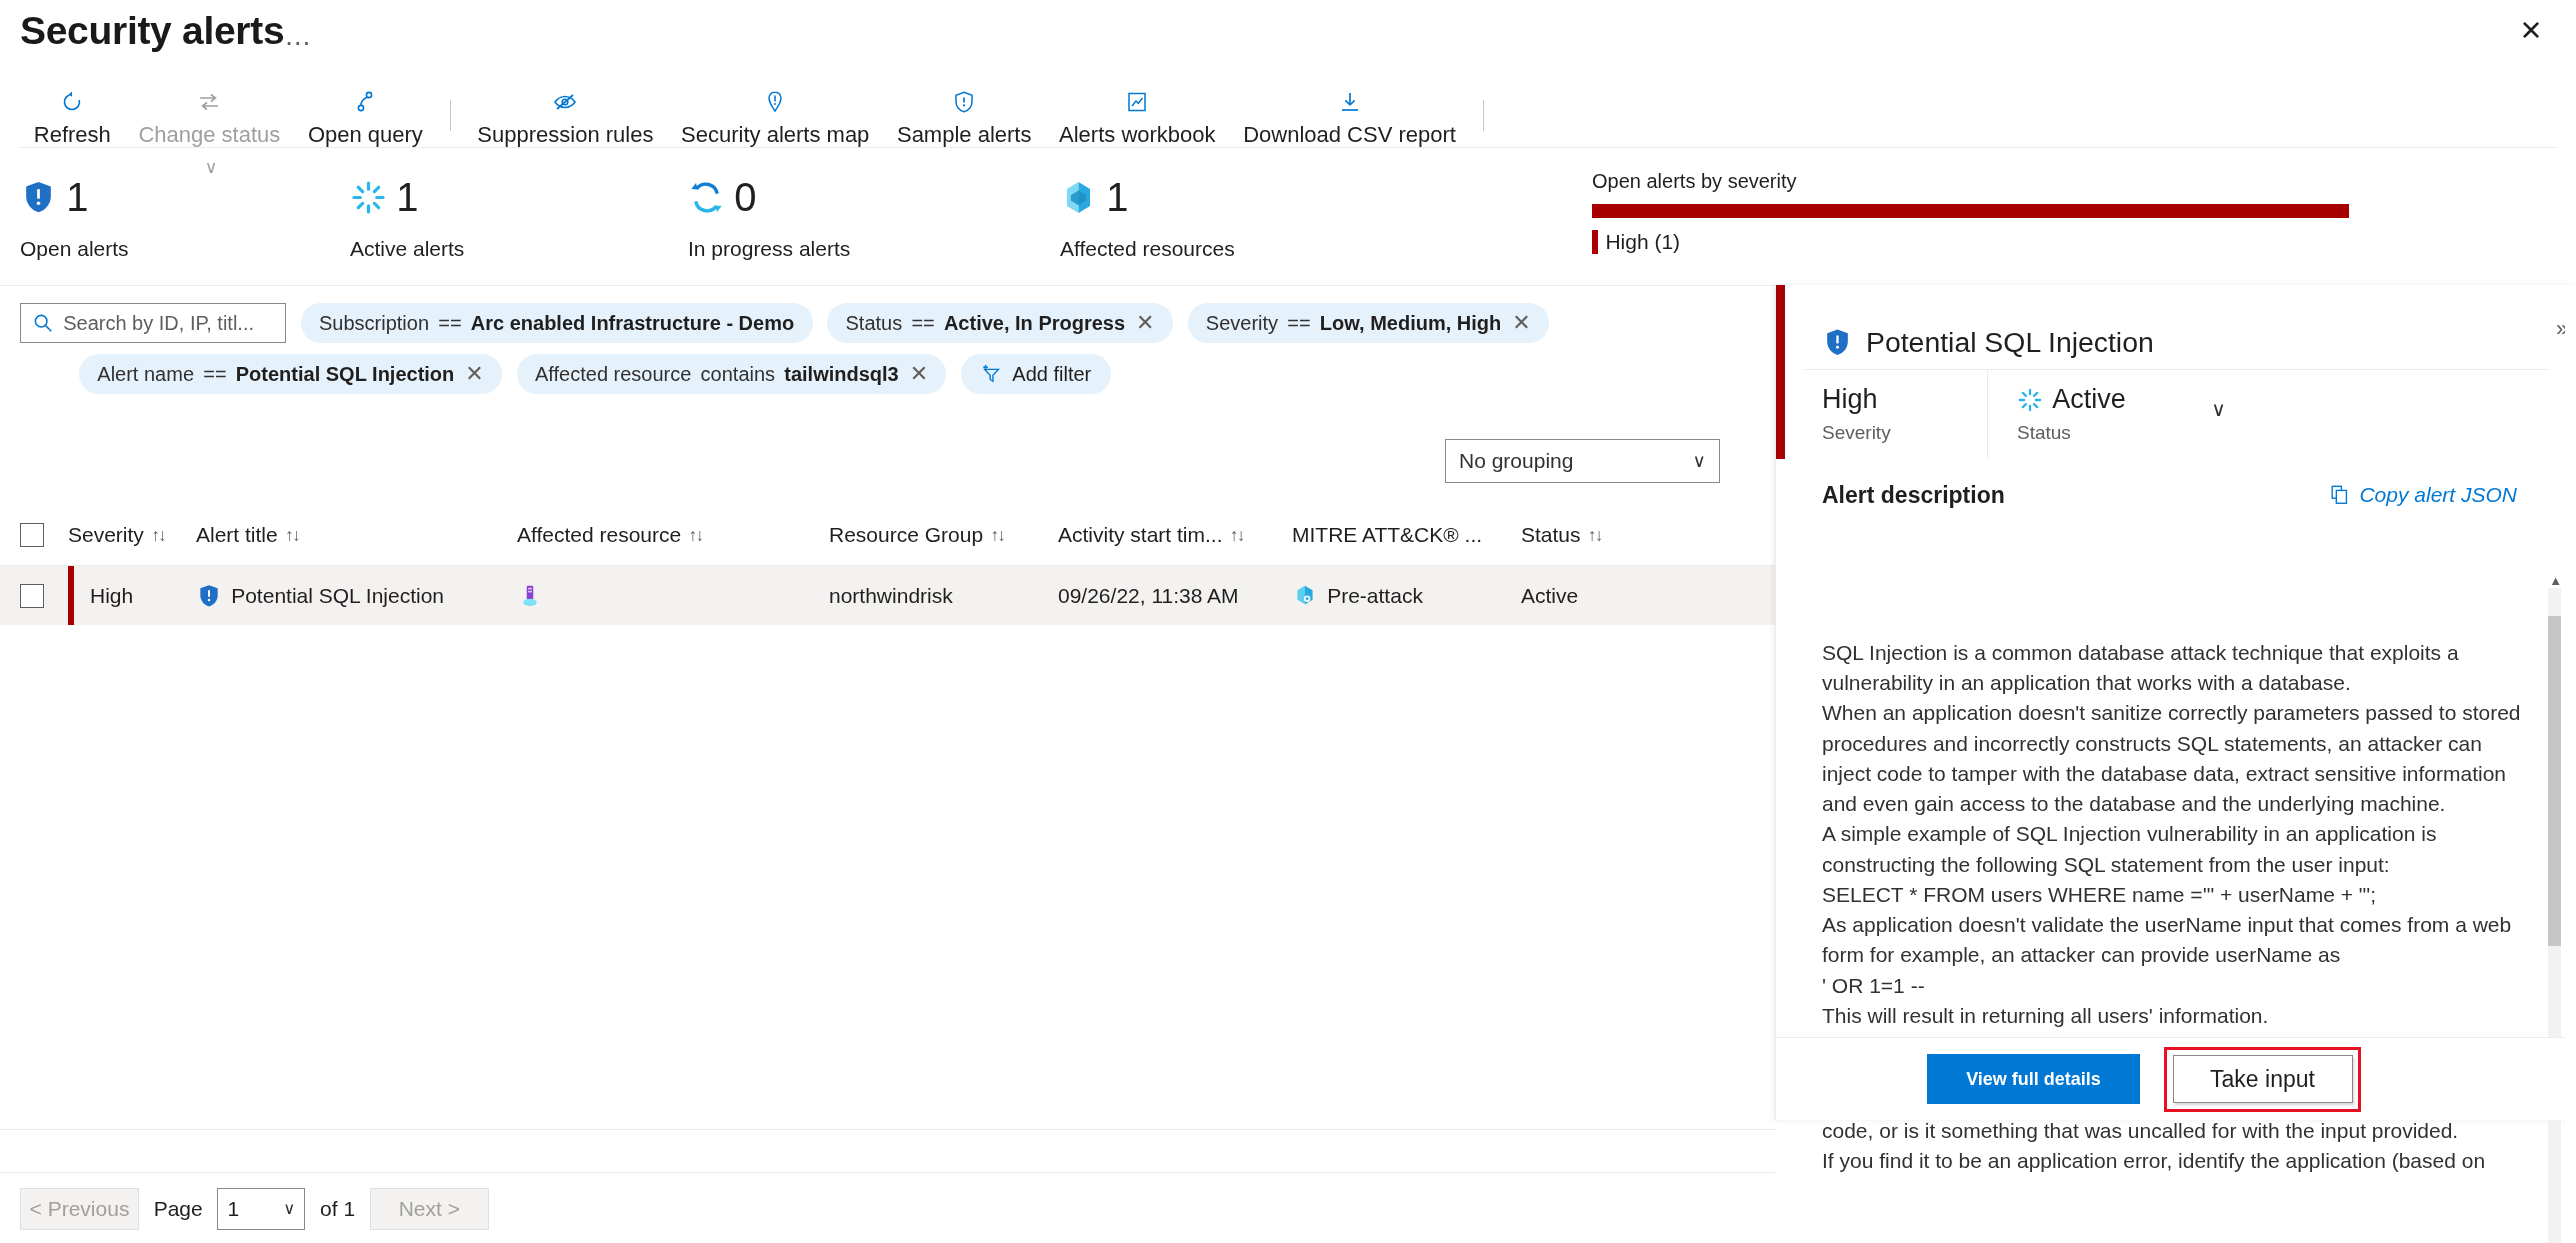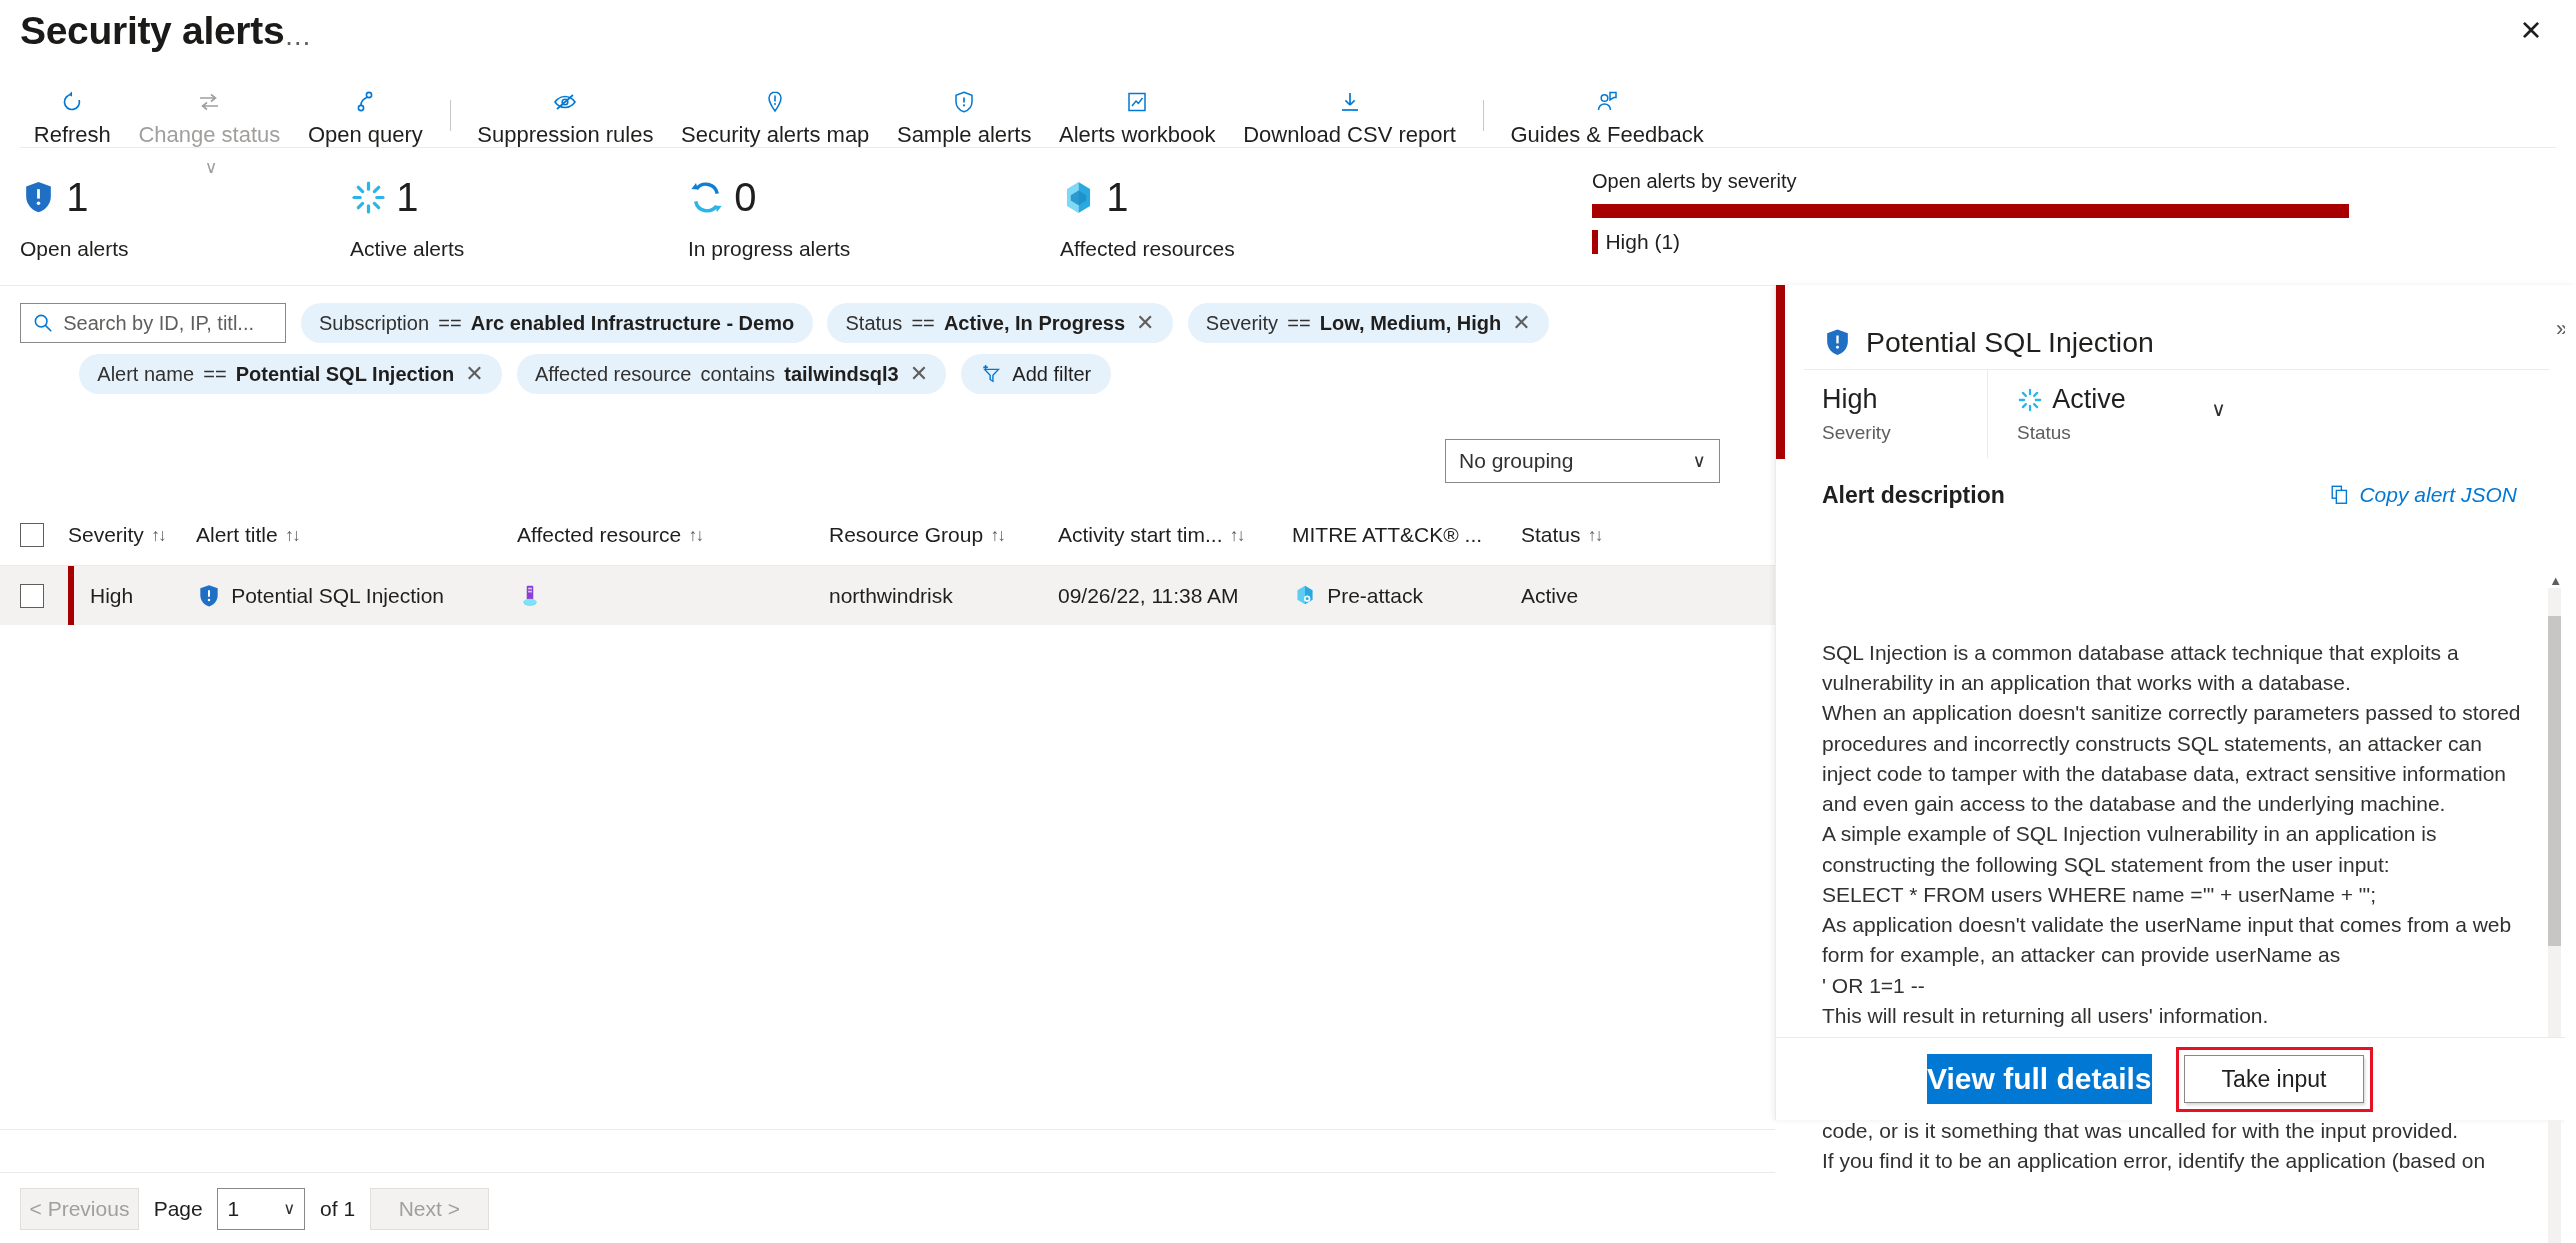--- a/index.html
+++ b/index.html
@@ -158,21 +158,21 @@
   .dscroll .thumbv { position: absolute; left: 0; top: 27.5px; width: 13px; height: 330px; background: #c8c6c4; }
   .dscroll .ar { position: absolute; left: 0.9px; font-size: 13px; color: #605e5c; }
 
   .detail-actions {
     position: absolute; left: 0; bottom: 0; width: 801px; height: 83px;
     border-top: 0.9px solid #edebe9; display: flex; align-items: center;
     padding-left: 151px; gap: 24px; background: #fff;
   }
   .btn-primary {
     height: 50px; min-width: 213px; background: #0078d4; color: #fff;
-    font-size: 30px; font-weight: 700; border: none; cursor: pointer;
+    font-size: 18px; font-weight: 700; border: none; cursor: pointer;
     display: flex; align-items: center; justify-content: center;
   }
   .btn-secondary-wrap { position: relative; padding: 5.5px; border: 3.7px solid #e81123; }
   .btn-secondary {
     height: 48px; min-width: 180px; background: #fff; color: #201f1e;
     font-size: 23px; border: 0.9px solid #8a8886; cursor: pointer;
     display: flex; align-items: center; justify-content: center;
     box-shadow: 1.8px 2.8px 2.8px rgba(0,0,0,0.16);
   }
 
@@ -278,28 +278,20 @@
     <div class="cmd">
       <svg class="ic" viewBox="0 0 24 24">
         <path d="M12 3v12m0 0l-4.6-4.6M12 15l4.6-4.6" fill="none" stroke="#0078d4" stroke-width="1.7"></path>
         <path d="M4 20h16" stroke="#0078d4" stroke-width="1.7"></path>
       </svg>
       <span>Download CSV report</span>
     </div>
 
     <div class="sep"></div>
 
-    <div class="cmd">
-      <svg class="ic" viewBox="0 0 24 24">
-        <circle cx="9.5" cy="8" r="3.3" fill="none" stroke="#0078d4" stroke-width="1.5"></circle>
-        <path d="M3.5 20c0-3.6 2.7-6 6-6s6 2.4 6 6" fill="none" stroke="#0078d4" stroke-width="1.5"></path>
-        <path d="M15 2.5h6v5h-2.3L15 9.8z" fill="none" stroke="#0078d4" stroke-width="1.5"></path>
-      </svg>
-      <span>Guides &amp; Feedback</span>
-    </div>
   </div>
   <div class="tb-rule"></div>
 
   <div class="kpis">
 
     <div class="kpi" style="left:20px;">
       <div class="row">
         <svg class="ic" viewBox="0 0 24 24">
           <path d="M12 2l8 2.8v6.4c0 5-3.3 8.9-8 10.4-4.7-1.5-8-5.4-8-10.4V4.8z" fill="#1f6fc4"></path>
           <path d="M12 6.6v6.1" stroke="#fff" stroke-width="1.8"></path>

